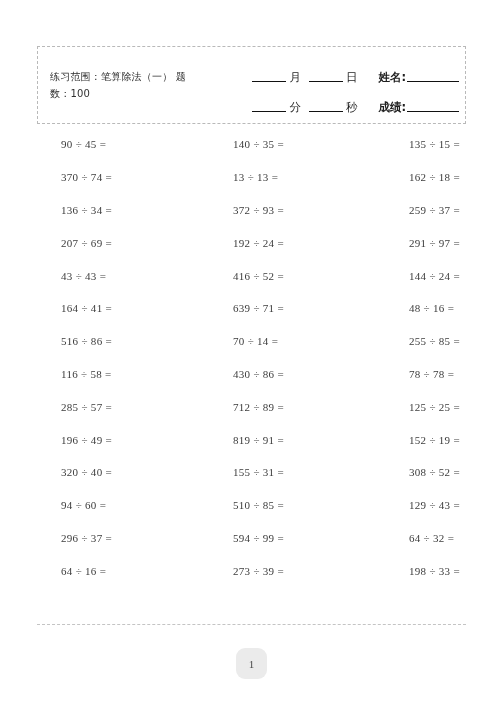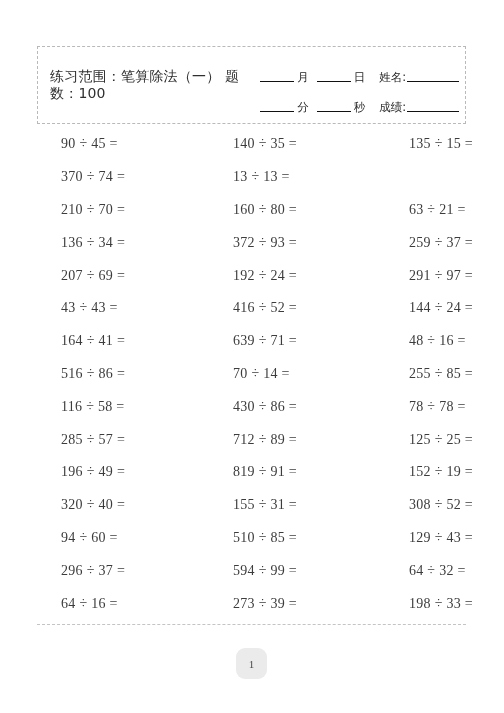--- a/index.html
+++ b/index.html
@@ -37,21 +37,21 @@
     border: 1px dashed #b9b9b9;
     display: flex;
     align-items: center;
   }
 
   .header-left {
     width: 212px;
     padding-left: 12px;
     box-sizing: border-box;
     font-family: "DejaVu Sans", "Liberation Sans", sans-serif;
-    font-size: 14px;
+    font-size: 10px;
     line-height: 17px;
     color: #2f2f2f;
     letter-spacing: 0.2px;
   }
   .header-left .ln { display: block; white-space: nowrap; }
 
   .header-right {
     flex: 1;
     padding-right: 6px;
     box-sizing: border-box;
@@ -78,40 +78,41 @@
     border-bottom: 1.6px solid #111;
     margin: 0 0 3px 1px;
   }
   .unit {
     display: inline-block;
     margin: 0 8px 0 0;
     font-size: 11.5px;
   }
   .fieldlabel {
     display: inline-block;
-    margin-left: 6px;
+    margin-left: 13px;
     font-size: 11.5px;
+    font-weight: bold;
   }
 
   
   .problems {
     position: absolute;
     left: 37px;
     top: 128px;
     width: 429px;
   }
   .prow {
     display: flex;
     height: 32.8px;
     align-items: center;
   }
   .pcell {
     width: 33.333%;
     box-sizing: border-box;
-    font-size: 14px;
+    font-size: 11px;
     letter-spacing: 0.3px;
     color: #3c3c3c;
     white-space: nowrap;
   }
   .pcell.c0 { padding-left: 24px; }
   .pcell.c1 { padding-left: 53px; }
   .pcell.c2 { padding-left: 86px; }
 
   
   .footer-rule {
@@ -174,25 +175,21 @@
 
   <div class="problems" id="problems-grid">
       <div class="prow">
         <div class="pcell c0">90 ÷ 45 =</div>
         <div class="pcell c1">140 ÷ 35 =</div>
         <div class="pcell c2">135 ÷ 15 =</div>
       </div>
       <div class="prow">
         <div class="pcell c0">370 ÷ 74 =</div>
         <div class="pcell c1">13 ÷ 13 =</div>
-      </div>
-      <div class="prow">
-        <div class="pcell c0">210 ÷ 70 =</div>
-        <div class="pcell c1">160 ÷ 80 =</div>
-        <div class="pcell c2">63 ÷ 21 =</div>
+        <div class="pcell c2">162 ÷ 18 =</div>
       </div>
       <div class="prow">
         <div class="pcell c0">136 ÷ 34 =</div>
         <div class="pcell c1">372 ÷ 93 =</div>
         <div class="pcell c2">259 ÷ 37 =</div>
       </div>
       <div class="prow">
         <div class="pcell c0">207 ÷ 69 =</div>
         <div class="pcell c1">192 ÷ 24 =</div>
         <div class="pcell c2">291 ÷ 97 =</div>

